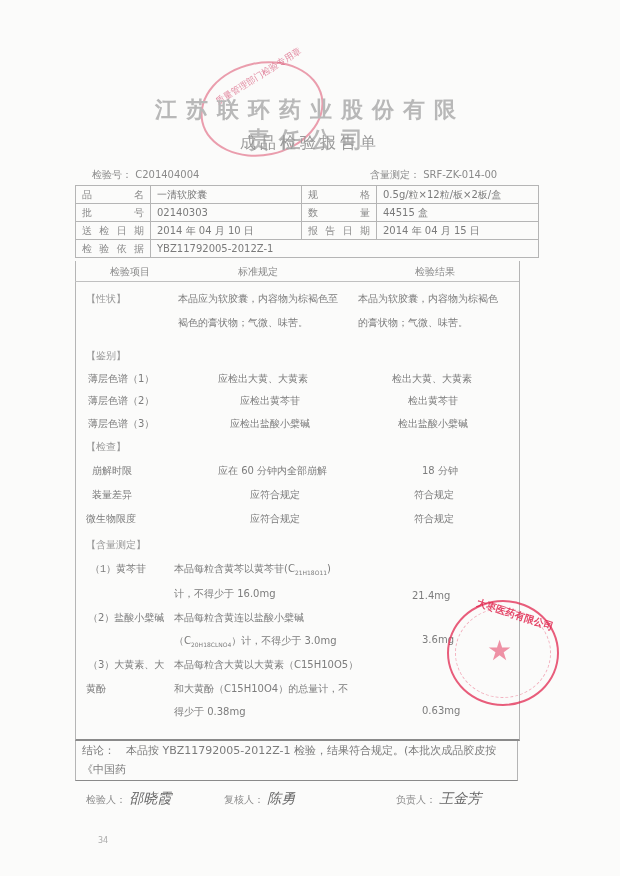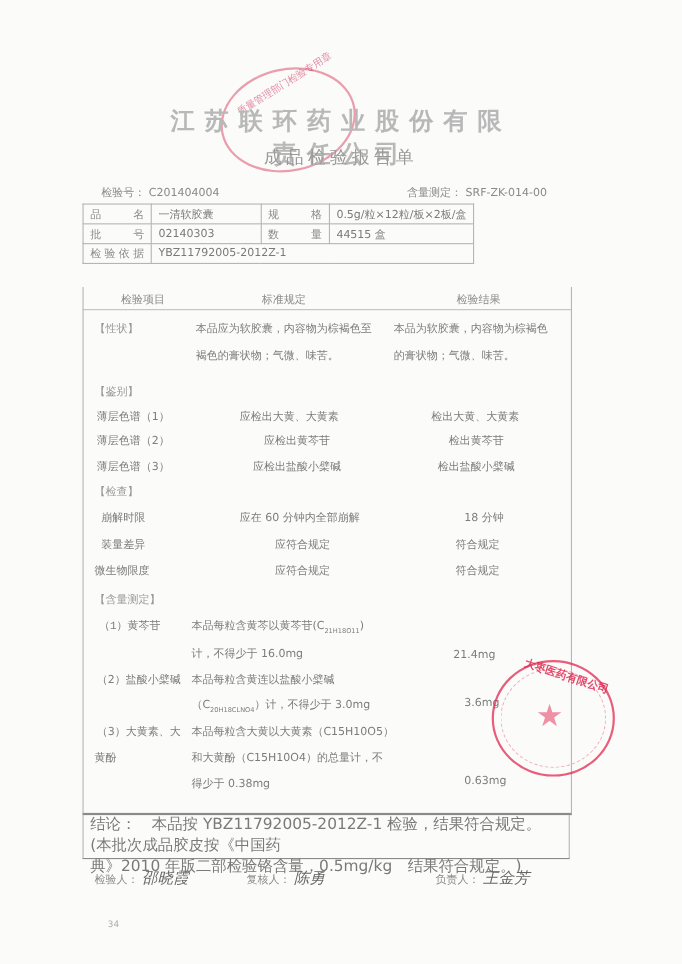--- a/index.html
+++ b/index.html
@@ -37,37 +37,37 @@
     border-radius:50%; border:1px dashed rgba(225,40,80,0.35);
   }
   .stamp-right .stamp-text {
     position:absolute; left:26px; top:6px; font-size:10px; color:rgba(225,40,80,0.85);
     transform:rotate(18deg); white-space:nowrap; font-weight:bold;
   }
   .stamp-right .star {
     position:absolute; left:38px; top:32px; font-size:28px; color:rgba(225,40,80,0.5);
   }
   table.info {
-    position:absolute; left:75px; top:185px; width:356px;
+    position:absolute; left:75px; top:185px; width:464px;
     border-collapse:collapse; font-size:10px; color:#7a7a7a;
   }
   table.info td { border:1px solid #b5b5b5; height:17px; padding:0 6px; white-space:nowrap; }
   table.info td.lbl { width:62px; text-align:justify; text-align-last:justify; color:#8a8a8a; }
   .body-box {
     position:absolute; left:75px; top:261px; width:443px; height:478px;
     border:1px solid #b5b5b5; border-top:none; border-bottom:2px solid #8a8a8a;
   }
   .col-head { font-size:10px; color:#8a8a8a; top:265px; }
   .hline { position:absolute; left:75px; width:444px; height:1px; background:#c0c0c0; }
   .txt { font-size:10px; color:#7c7c7c; white-space:nowrap; }
   .sec { font-size:10px; color:#999; }
   .concl {
     position:absolute; left:75px; top:741px; width:443px; height:40px;
     border-left:1px solid #b5b5b5; border-right:1px solid #b5b5b5; border-bottom:1px solid #8a8a8a;
-    font-size:14px; color:#7a7a7a; line-height:19px; padding:0 6px; box-sizing:border-box;
+    font-size:11px; color:#7a7a7a; line-height:19px; padding:0 6px; box-sizing:border-box;
   }
   .sig { font-size:10px; color:#8a8a8a; }
   .scribble { font-family:"DejaVu Serif", serif; font-style:italic; color:#666; font-size:14px; }
   sub { font-size:6px; }
 </style>
 </head>
 <body>
 
 <div class="abs stamp-top">
   <span class="stamp-text">质量管理部门检验专用章</span>
@@ -91,20 +91,26 @@
     <td class="lbl">品　　名</td>
     <td style="width:138px">一清软胶囊</td>
     <td class="lbl">规　　格</td>
     <td>0.5g/粒×12粒/板×2板/盒</td>
   </tr>
   <tr>
     <td class="lbl">批　　号</td>
     <td>02140303</td>
     <td class="lbl">数　　量</td>
     <td>44515 盒</td>
+  </tr>
+  <tr>
+    <td class="lbl">送检日期</td>
+    <td>2014 年 04 月 10 日</td>
+    <td class="lbl">报告日期</td>
+    <td>2014 年 04 月 15 日</td>
   </tr>
   <tr>
     <td class="lbl">检验依据</td>
     <td colspan="3">YBZ11792005-2012Z-1</td>
   </tr>
 </tbody>
   </table>
 
 <div class="body-box"></div>
 
@@ -165,21 +171,20 @@
 <div class="abs txt" style="left:422px;top:705px;">0.63mg</div>
 
 <div class="abs stamp-right">
   <div class="inner"></div>
   <span class="stamp-text">大枣医药有限公司</span>
   <span class="star">★</span>
 </div>
 
 <div class="concl">
   <div>结论：　本品按 YBZ11792005-2012Z-1 检验，结果符合规定。(本批次成品胶皮按《中国药</div>
-  <div>典》2010 年版二部检验铬含量，0.5mg/kg　结果符合规定。)</div>
 </div>
 
 <div class="abs sig" style="left:86px;top:790px;text-align:right;">
   <span>检验人：</span>
   <span class="scribble">邵晓霞</span>
 </div>
 <div class="abs sig" style="left:224px;top:790px;">
   <span>复核人：</span>
   <span class="scribble">陈勇</span>
 </div>

